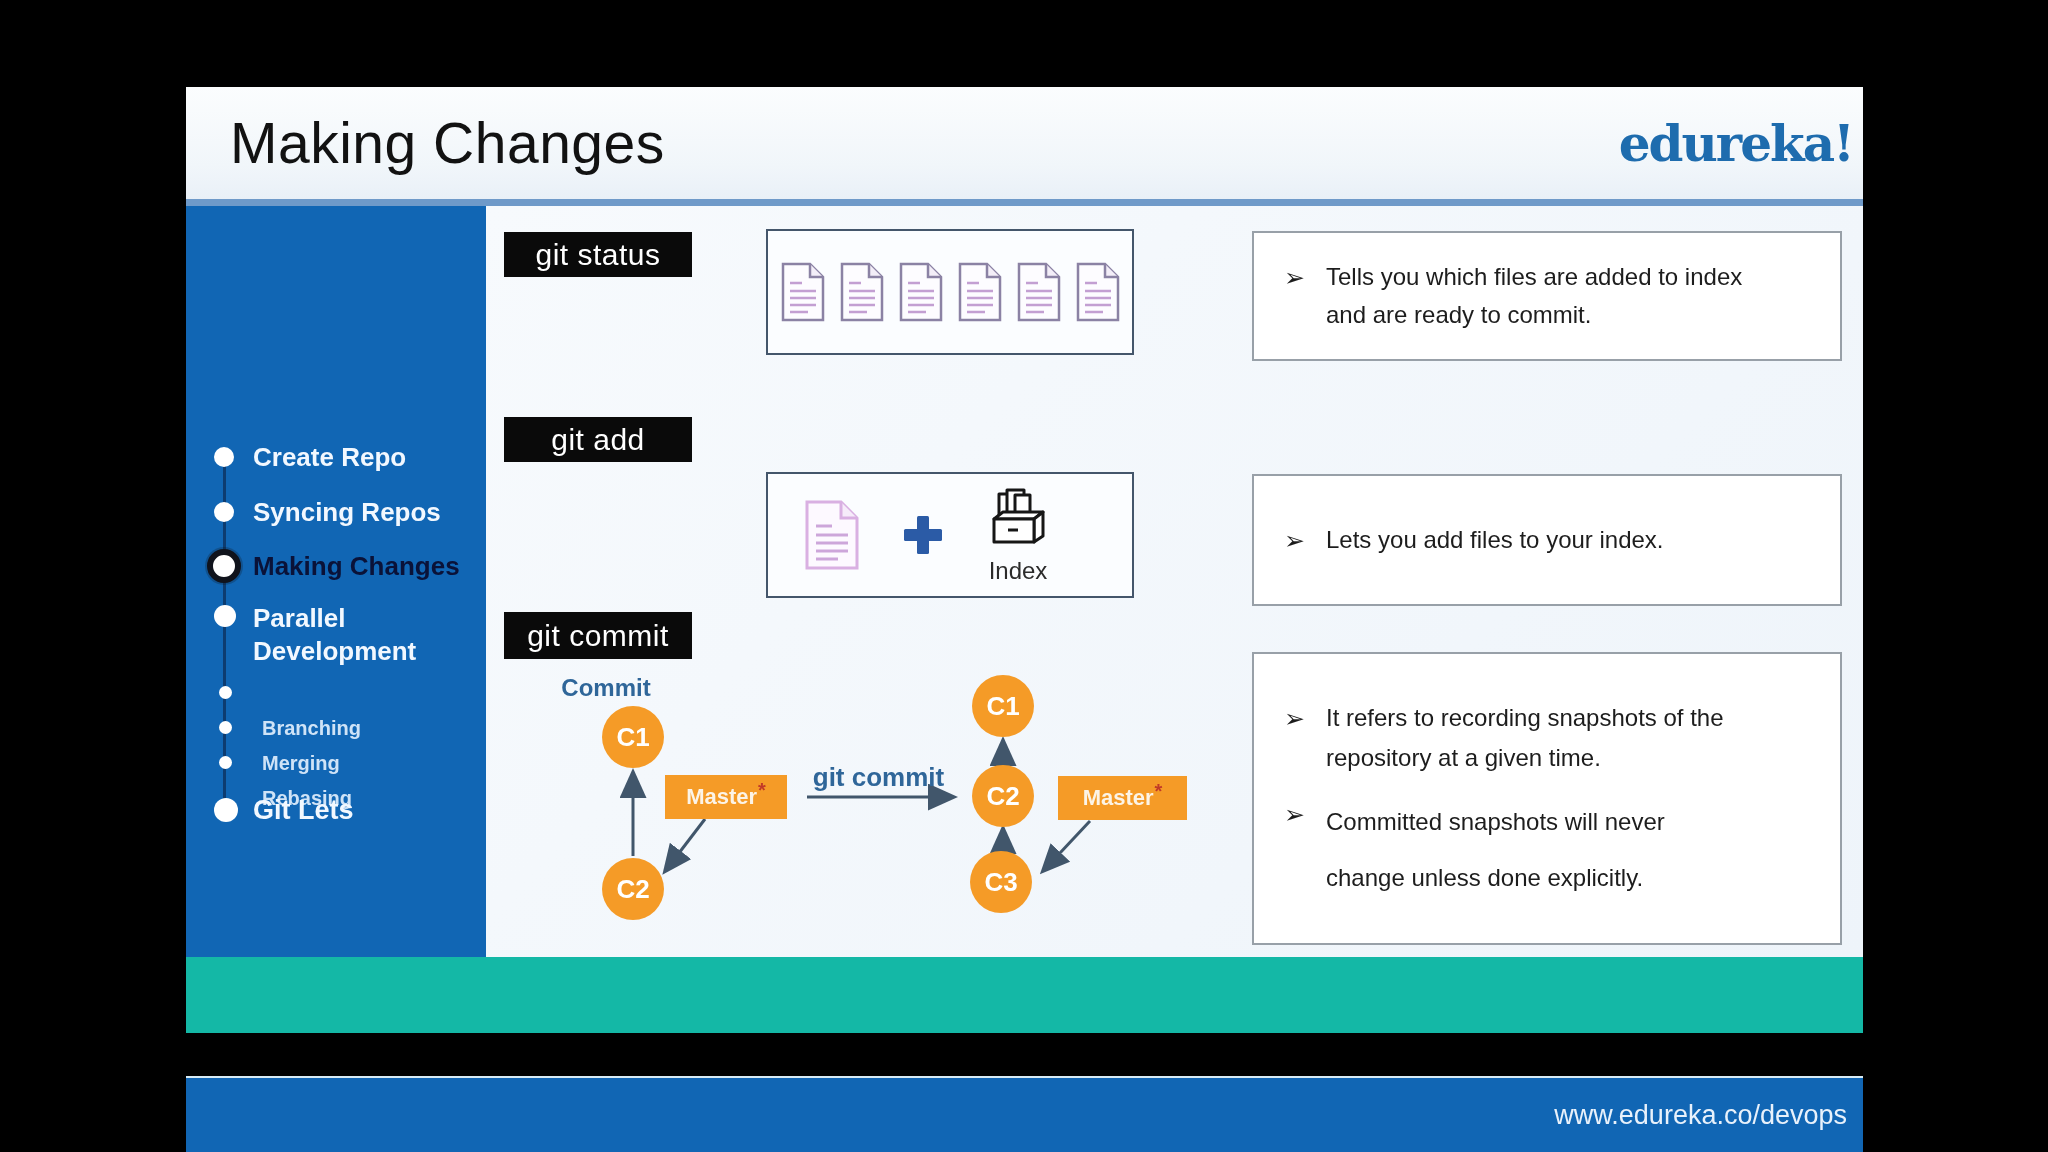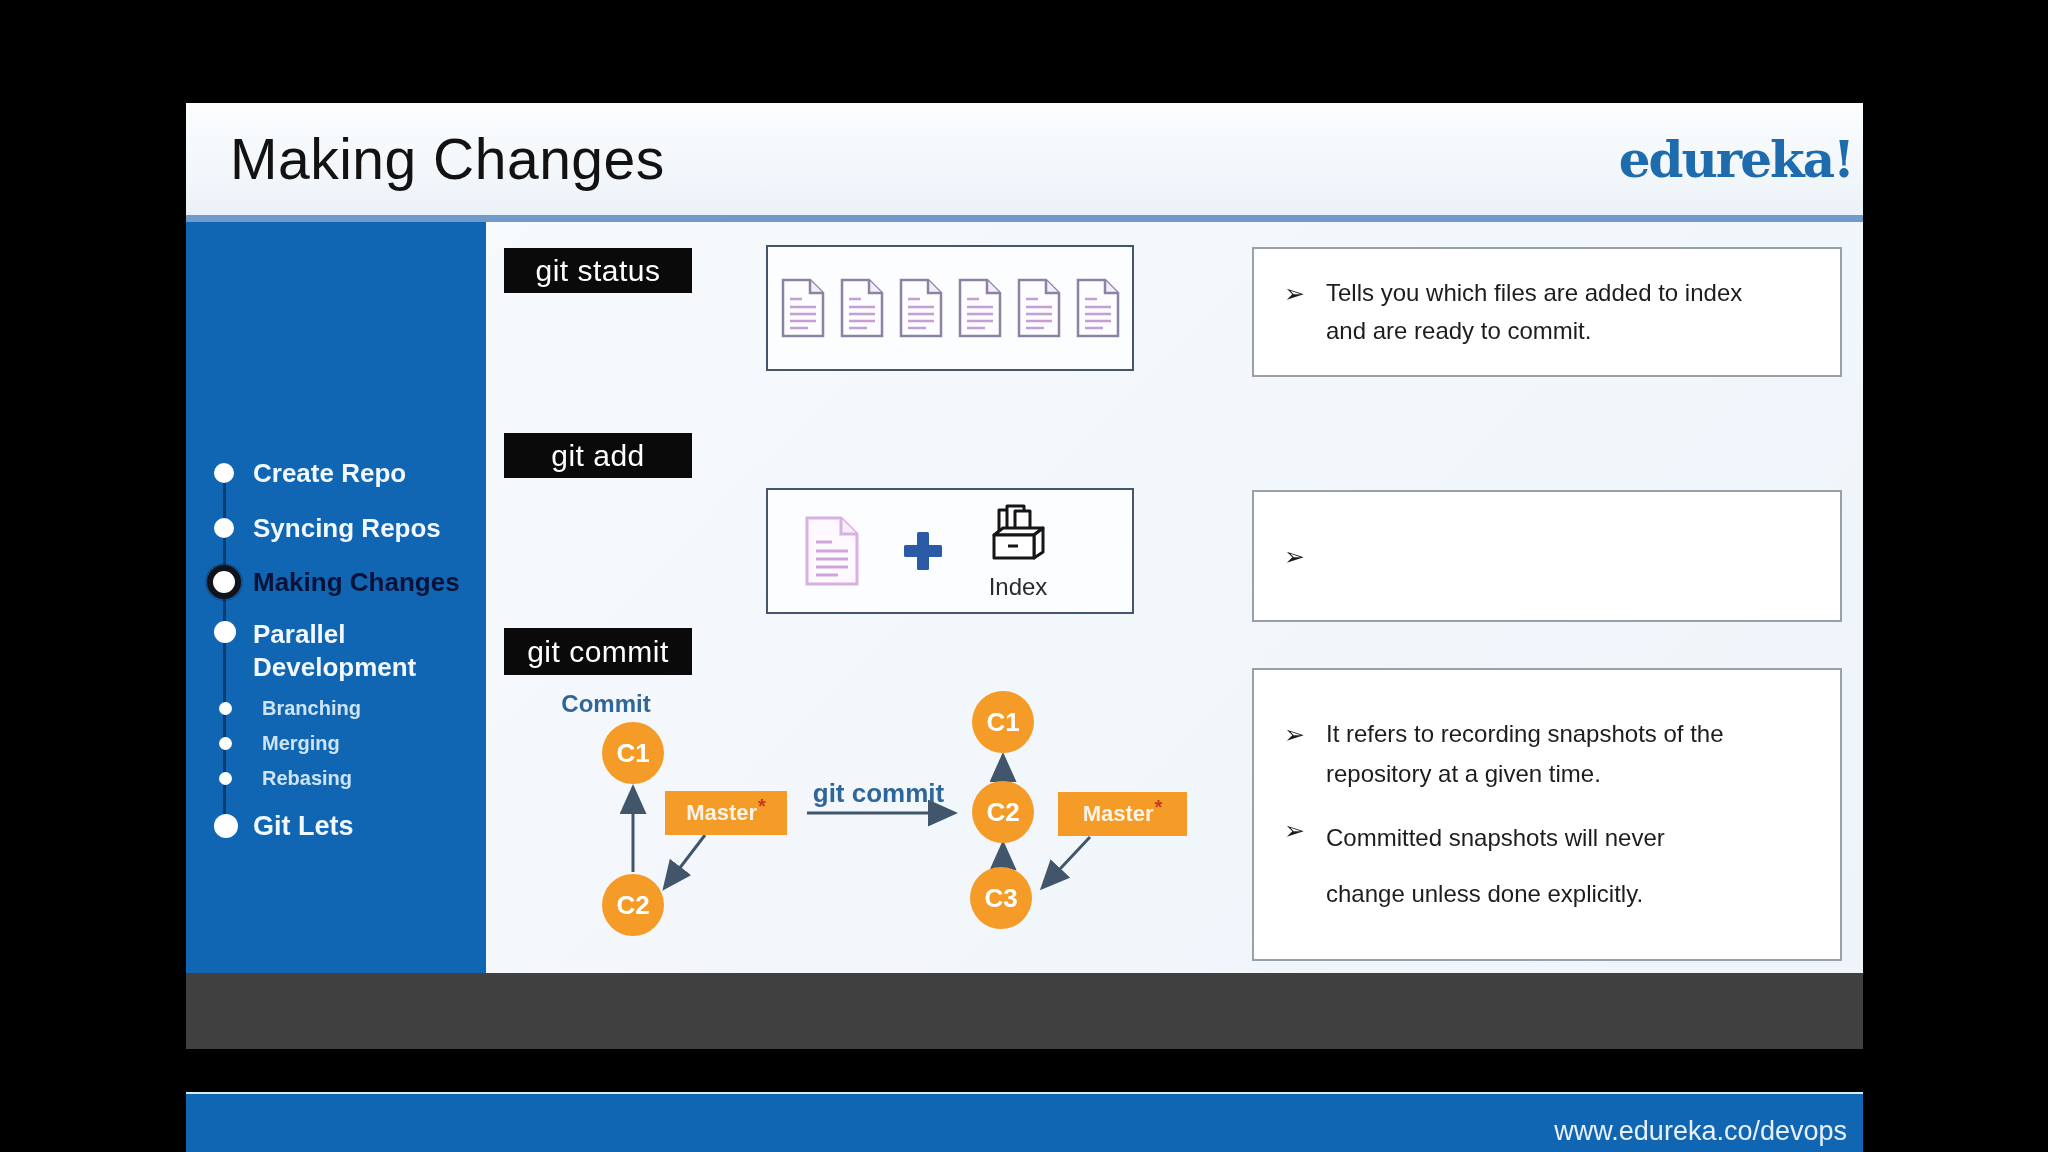--- a/index.html
+++ b/index.html
@@ -1,18 +1,18 @@
 <!DOCTYPE html>
 <html><head>
 <meta charset="utf-8">
 <style>
   html,body{margin:0;padding:0;background:#000;}
   .stage{position:relative;width:2048px;height:1152px;background:#000;overflow:hidden;
          font-family:"Liberation Sans",sans-serif;}
-  .slide{position:absolute;left:186px;top:103px;width:1677px;height:946px;background:#404040;}
+  .slide{position:absolute;left:186px;top:87px;width:1677px;height:946px;background:#14b8a6;}
 
   
   .hdr{position:absolute;left:0;top:0;width:100%;height:112px;
        background:linear-gradient(180deg,#fbfdfe 0%,#f1f6fa 70%,#e9f0f7 100%);
        display:flex;align-items:center;padding:0;box-sizing:border-box;}
   .hdr-title{position:absolute;left:44px;top:50%;transform:translateY(-50%);
              font-size:57px;font-weight:400;color:#121212;letter-spacing:.5px;}
   .hdr-logo{position:absolute;right:10px;top:50%;transform:translateY(-50%);
             font-family:"DejaVu Serif",serif;font-weight:700;font-size:50px;
             color:#1e6cae;letter-spacing:-2px;}
@@ -27,21 +27,21 @@
   
   .rail{position:absolute;left:37px;top:251px;width:3px;height:356px;background:#0d3c70;}
   .s-item{position:absolute;color:#f2f8ff;font-weight:700;}
   .dot{position:absolute;background:#fff;border-radius:50%;}
   .dot-main{width:20px;height:20px;left:28px;}
   .dot-active{width:22px;height:22px;left:21px;border:6px solid #10131c;
               box-shadow:0 0 0 2px rgba(16,19,28,.25);}
   .dot-sub{width:13px;height:13px;left:33px;}
   .lbl-main{font-size:26px;line-height:31px;}
   .lbl-active{font-size:26px;color:#0a1238;font-weight:700;}
-  .lbl-sub{font-size:20px;color:#cfe3f7;}
+  .lbl-sub{font-size:20px;color:#cfe3f7;margin-top:36px;}
 
   
   .cmd{position:absolute;background:#0a0a0a;color:#fff;font-size:30px;font-weight:400;
        display:flex;align-items:center;justify-content:center;letter-spacing:.5px;}
 
   
   .icon-box{position:absolute;background:#fbfdff;border:2.5px solid #44566b;box-sizing:border-box;}
   .files-row{width:100%;height:100%;display:flex;align-items:center;justify-content:center;gap:13px;}
   .add-row{width:100%;height:100%;display:flex;align-items:center;padding-left:36px;gap:40px;box-sizing:border-box;}
   .index-col{display:flex;flex-direction:column;align-items:center;gap:12px;}
@@ -237,20 +237,21 @@
           <div class="brow">
             <span class="bmark">➢</span>
             <span class="btext">Tells you which files are added to index
 and are ready to commit.</span>
           </div>
         </div>
 
         <div class="note-box" style="left:766px;top:268px;height:132px">
           <div class="brow">
             <span class="bmark">➢</span>
+            <span class="btext">Lets you add files to your index.</span>
           </div>
         </div>
 
         <div class="note-box topalign" style="left:766px;top:446px;height:293px">
           <div class="brow">
             <span class="bmark" style="line-height:40px">➢</span>
             <span class="btext" style="line-height:40px">It refers to recording snapshots of the
 repository at a given time.</span>
           </div>
           <div class="brow">

